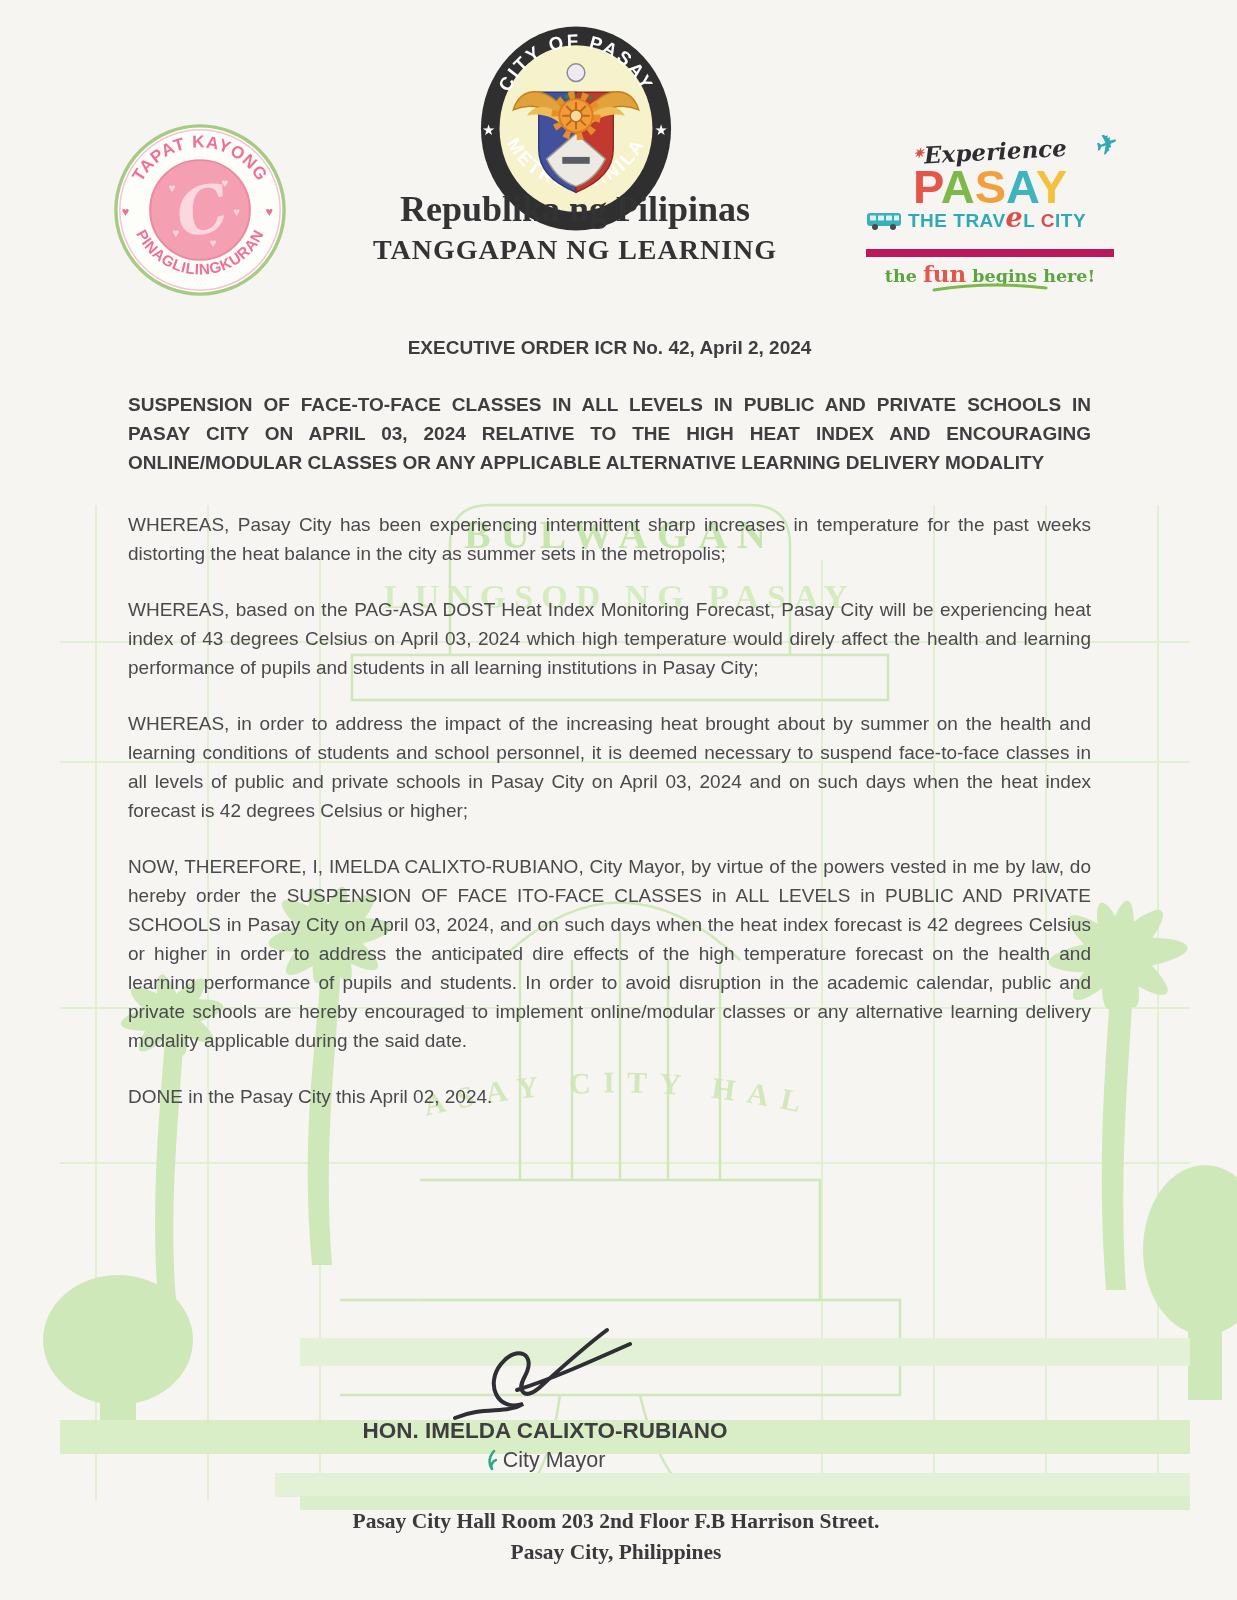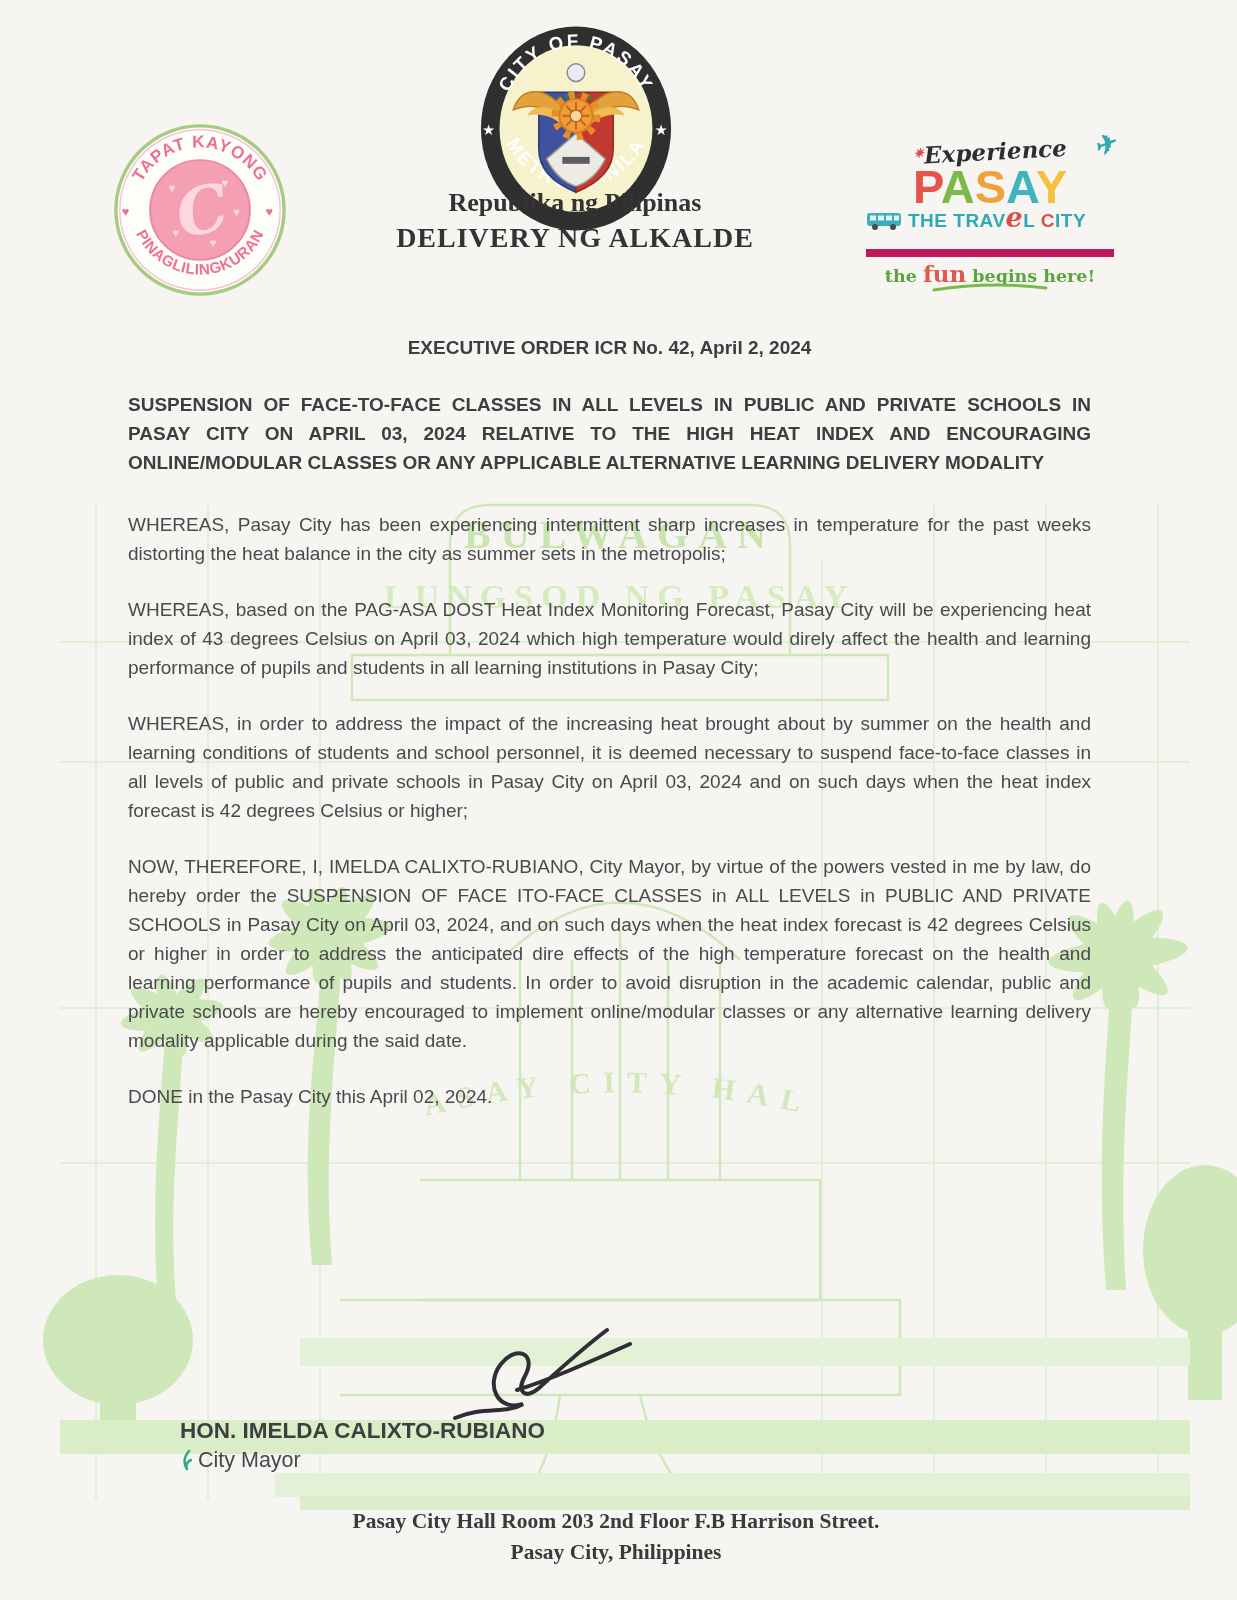--- a/index.html
+++ b/index.html
@@ -15,21 +15,21 @@
   #watermark { z-index:0; pointer-events:none; }
   #content  { z-index:1; }
 
   
   .badge-left { position:absolute; left:112px; top:122px; width:176px; height:176px; }
   .seal       { position:absolute; left:478px; top:22px;  width:196px; height:214px; }
   .header-text{
     position:absolute; left:210px; top:188px; width:730px; text-align:center;
     font-family:"Liberation Serif", serif; font-weight:bold; color:#333336;
   }
-  .header-text .l1 { font-size:26px; }
+  .header-text .l1 { font-size:36px; }
   .header-text .l2 { font-size:28px; margin-top:4px; }
   .header-text .l3 { font-size:28px; margin-top:4px; letter-spacing:1px; }
 
   
   .travel-logo { position:absolute; left:866px; top:138px; width:248px; text-align:center; }
   .exp-row { position:relative; font-family:"DejaVu Serif", serif; font-style:italic;
              font-weight:bold; font-size:23px; color:#2e2e32; transform:rotate(-3deg); }
   .exp-mark { color:#d8504a; font-size:13px; vertical-align:6px; }
   .plane-icon { position:absolute; right:-2px; top:-2px; color:#2fa9b6; font-size:26px;
                 display:inline-block; transform:rotate(-18deg); }
@@ -51,21 +51,21 @@
     font-size:19px; line-height:29px; text-align:justify;
     color:#4a4a4d;
   }
   .eo-title   { text-align:center; font-weight:bold; color:#3e3e41; margin:0 0 28px 0; }
   .eo-subject { font-weight:bold; color:#3e3e41; margin:0 0 33px 0; }
   .para       { margin:0 0 27px 0; }
   .furnish    { margin:5px 0 28px 0; }
   .done       { margin:0; }
 
   
-  .sig { position:absolute; left:180px; top:1318px; width:730px; }
+  .sig { position:absolute; left:180px; top:1318px; width:730px; text-align:center; }
   .sig .scribble { display:block; margin:0 auto -10px auto; }
   .sig-name  { font-weight:bold; font-size:22.5px; color:#3e3e41; }
   .sig-title { font-size:21.5px; margin-top:4px; }
   .check-mark { display:inline-block; vertical-align:-4px; margin-right:6px; }
 
   
   .footer {
     position:absolute; left:16px; top:1506px; width:1200px; text-align:center;
     font-family:"Liberation Serif", serif; font-weight:bold;
     font-size:21.5px; line-height:31px; color:#3a3a3d;
@@ -242,21 +242,21 @@
       <span><span style="color: rgb(47, 169, 182);">THE TRAV</span><span class="script-e" style="color: rgb(216, 80, 74);">e</span><span style="color: rgb(47, 169, 182);">L</span><span style="color: rgb(216, 80, 74);"> C</span><span style="color: rgb(47, 169, 182);">ITY</span></span>
     </div>
     <div class="fun-row"><span style="color: rgb(90, 165, 62);">the </span><span class="fun-word" style="color: rgb(226, 87, 76);">fun</span><span style="color: rgb(90, 165, 62);"> begins here!</span></div>
     <svg class="swoosh" width="120" height="10" viewBox="0 0 120 10">
       <path d="M4,7 Q60,-2 116,5" stroke="#7cb94a" stroke-width="3" fill="none" stroke-linecap="round"></path>
     </svg>
   </div>
 
   <div class="header-text">
     <div class="l1">Republika ng Pilipinas</div>
-    <div class="l3">DELIVERY NG ALKALDE</div>
+    <div class="l3">TANGGAPAN NG LEARNING</div>
   </div>
 
   <div class="doc">
     <p class="eo-title">EXECUTIVE ORDER ICR No. 42, April 2, 2024</p>
     <p class="eo-subject">SUSPENSION OF FACE-TO-FACE CLASSES IN ALL LEVELS IN PUBLIC AND PRIVATE SCHOOLS IN PASAY CITY ON APRIL 03, 2024 RELATIVE TO THE HIGH HEAT INDEX AND ENCOURAGING ONLINE/MODULAR CLASSES OR ANY APPLICABLE ALTERNATIVE LEARNING DELIVERY MODALITY</p>
     <p class="para">WHEREAS, Pasay City has been experiencing intermittent sharp increases in temperature for the past weeks distorting the heat balance in the city as summer sets in the metropolis;</p>
     <p class="para">WHEREAS, based on the PAG-ASA DOST Heat Index Monitoring Forecast, Pasay City will be experiencing heat index of 43 degrees Celsius on April 03, 2024 which high temperature would direly affect the health and learning performance of pupils and students in all learning institutions in Pasay City;</p>
     <p class="para">WHEREAS, in order to address the impact of the increasing heat brought about by summer on the health and learning conditions of students and school personnel, it is deemed necessary to suspend face-to-face classes in all levels of public and private schools in Pasay City on April 03, 2024 and on such days when the heat index forecast is 42 degrees Celsius or higher;</p>
     <p class="para">NOW, THEREFORE, I, IMELDA CALIXTO-RUBIANO, City Mayor, by virtue of the powers vested in me by law, do hereby order the SUSPENSION OF FACE ITO-FACE CLASSES in ALL LEVELS in PUBLIC AND PRIVATE SCHOOLS in Pasay City on April 03, 2024, and on such days when the heat index forecast is 42 degrees Celsius or higher in order to address the anticipated dire effects of the high temperature forecast on the health and learning performance of pupils and students. In order to avoid disruption in the academic calendar, public and private schools are hereby encouraged to implement online/modular classes or any alternative learning delivery modality applicable during the said date.</p>
     <p class="done">DONE in the Pasay City this April 02, 2024.</p>

